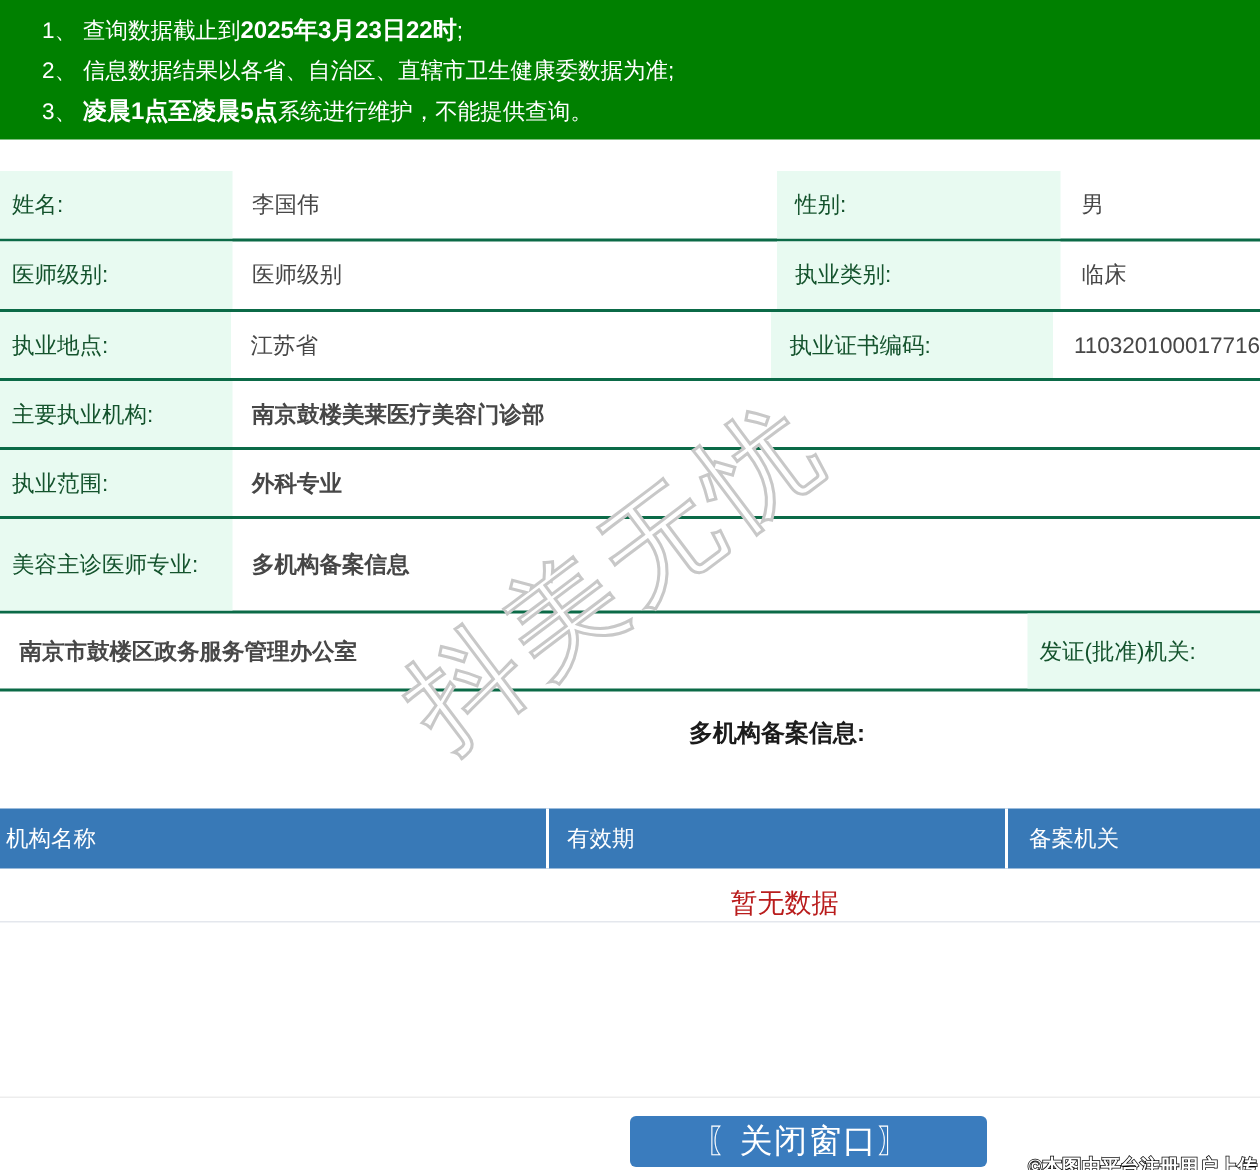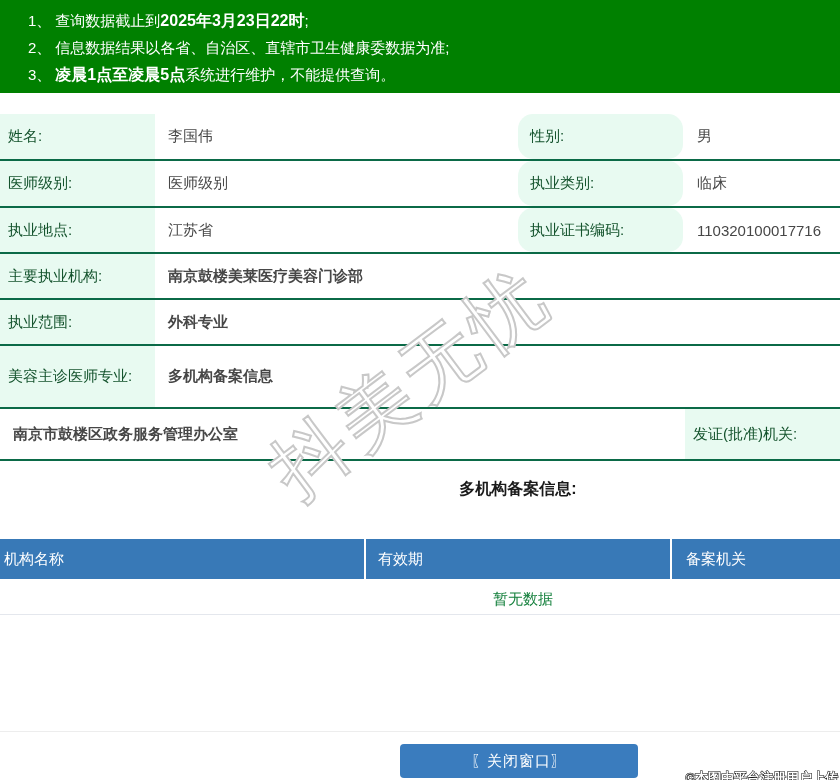--- a/index.html
+++ b/index.html
@@ -21,51 +21,51 @@
 
   
   .ptable { position:absolute; left:0; top:114px; width:840px; }
   .prow { display:flex; border-bottom:2px solid #0b6a47; align-items:stretch; }
   .h47 { height:47px; } .h46 { height:46px; } .h63 { height:63px; } .h52 { height:52px; }
   .cell { display:flex; align-items:center; }
   .lbl { background:#e8faf1; padding-left:8px; padding-right:6px; color:#14532d; }
   .val { padding-left:13px; color:#474747; }
   .w-l1 { width:155px; }
   .w-v1 { width:363px; }
-  .w-l2 { width:165px; padding-left:12px;border-radius:15px; }
+  .w-l2 { width:189px; padding-left:12px; }
   .w-v2 { flex:1; padding-left:14px; }
   .w-vfull { flex:1;font-weight:bold; }
 
   
   .section-title {
     position:absolute; top:479px; left:518px; transform:translateX(-50%);
     font-size:16px; font-weight:bold; color:#1a1a1a; white-space:nowrap;
   }
 
   
   .rhead {
     position:absolute; left:0; top:539px; width:840px; height:40px;
     background:#3879b7; color:#fff; display:flex;
   }
   .rcell { display:flex; align-items:center; font-size:15px; }
   .rc1 { width:366px; padding-left:4px; border-right:2px solid #fff; }
   .rc2 { width:306px; padding-left:12px; border-right:2px solid #fff; }
   .rc3 { flex:1; padding-left:14px; }
   .nodata {
     position:absolute; top:590px; left:523px; transform:translateX(-50%);
-    color:#15803d; font-size:15px; white-space:nowrap;
+    color:#b91c1c; font-size:18px; white-space:nowrap;
   }
   .divider1 { position:absolute; left:0; top:614px; width:840px; height:1px; background:#e4e7ed; }
   .divider2 { position:absolute; left:0; top:731px; width:840px; height:1px; background:#ededed; }
 
   
   .close-btn {
-    position:absolute; left:400px; top:744px; width:238px; height:34px;
+    position:absolute; left:420px; top:744px; width:238px; height:34px;
     background:#3a7cbe; color:#fff; border:none; border-radius:4px;
-    font-size:15px; font-family:inherit; cursor:pointer; letter-spacing:1px;
+    font-size:22px; font-family:inherit; cursor:pointer; letter-spacing:1px;
   }
   .copyright {
     position:absolute; right:2px; top:769px; font-size:13px; font-weight:bold;
     color:#fff; -webkit-text-stroke:1px #000;
     paint-order:stroke fill; white-space:nowrap; z-index:60;
   }
 
   
   .watermark {
     position:absolute; left:240px; top:345px; width:340px;

